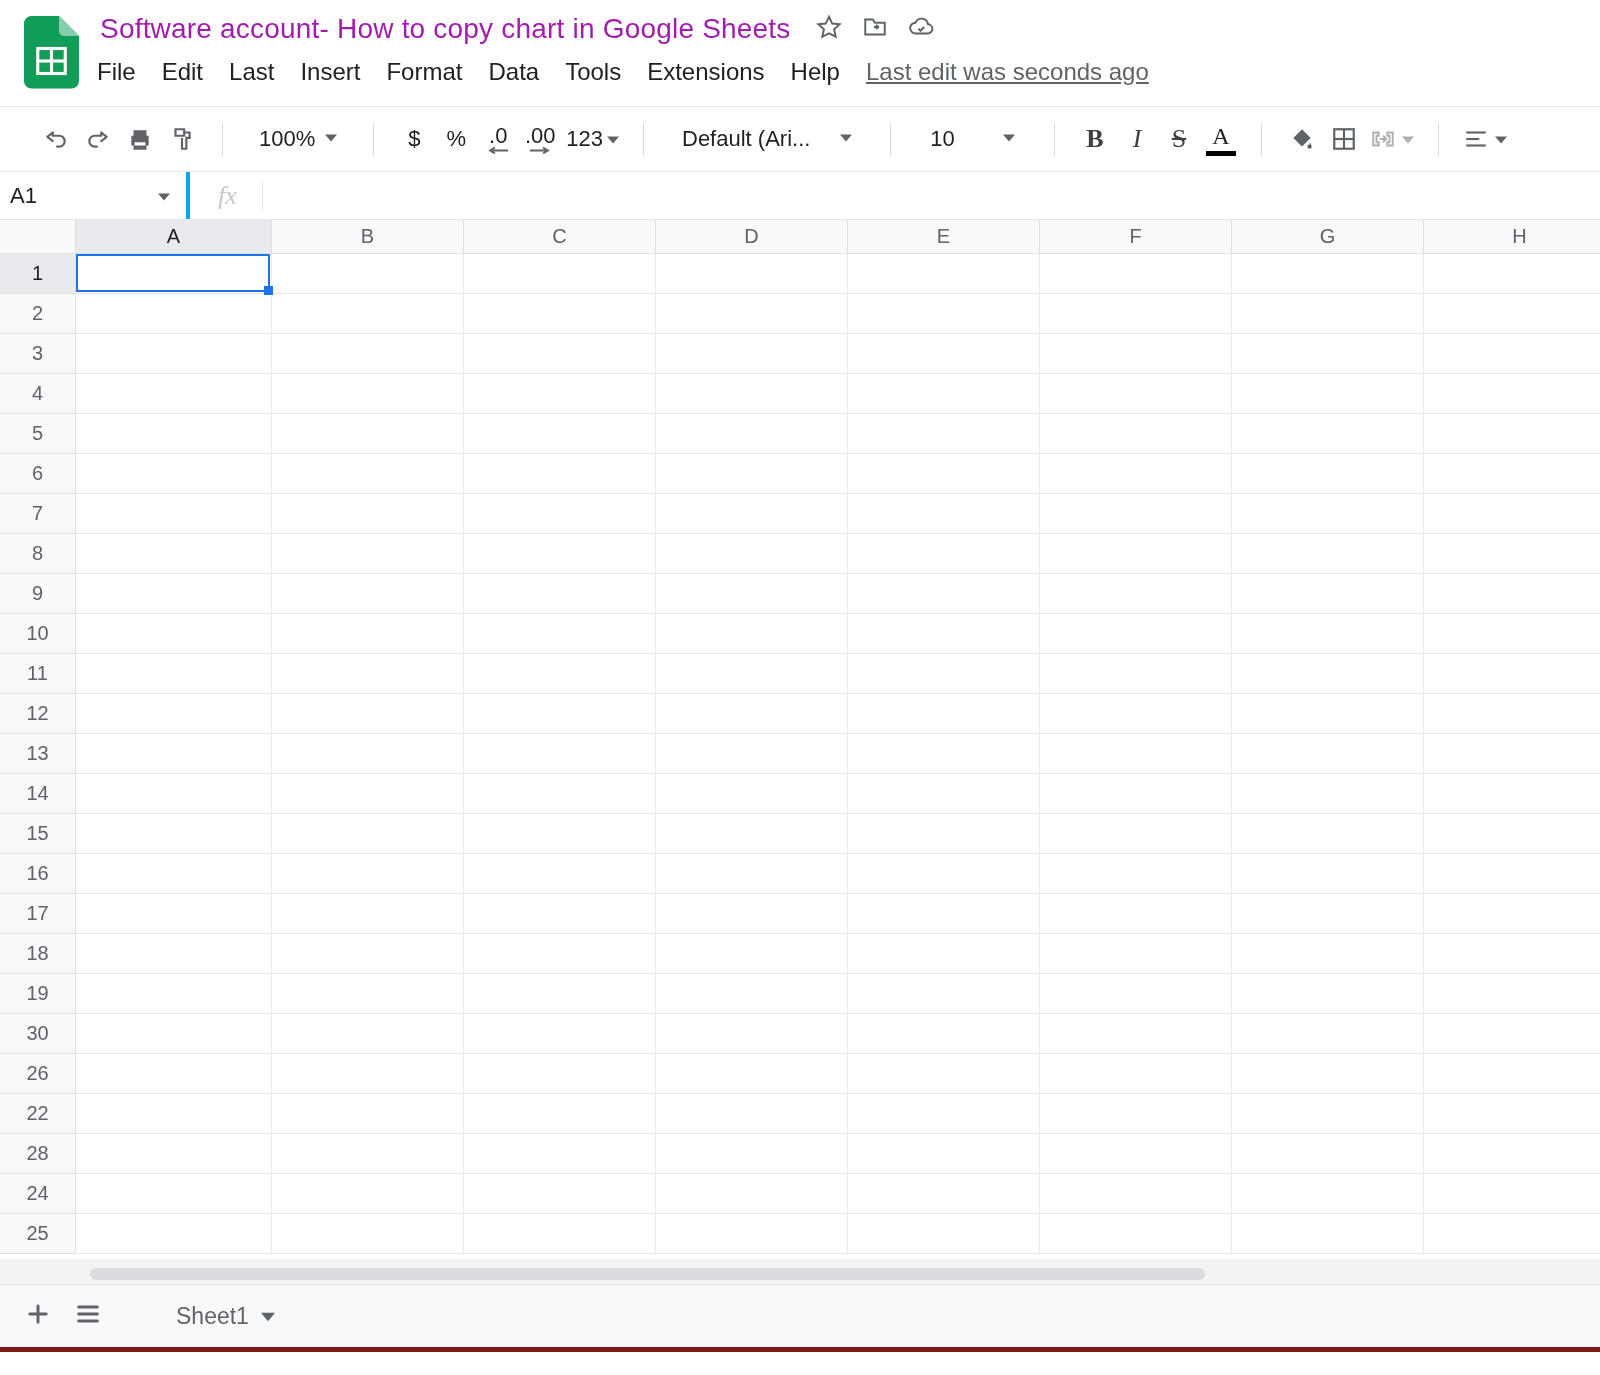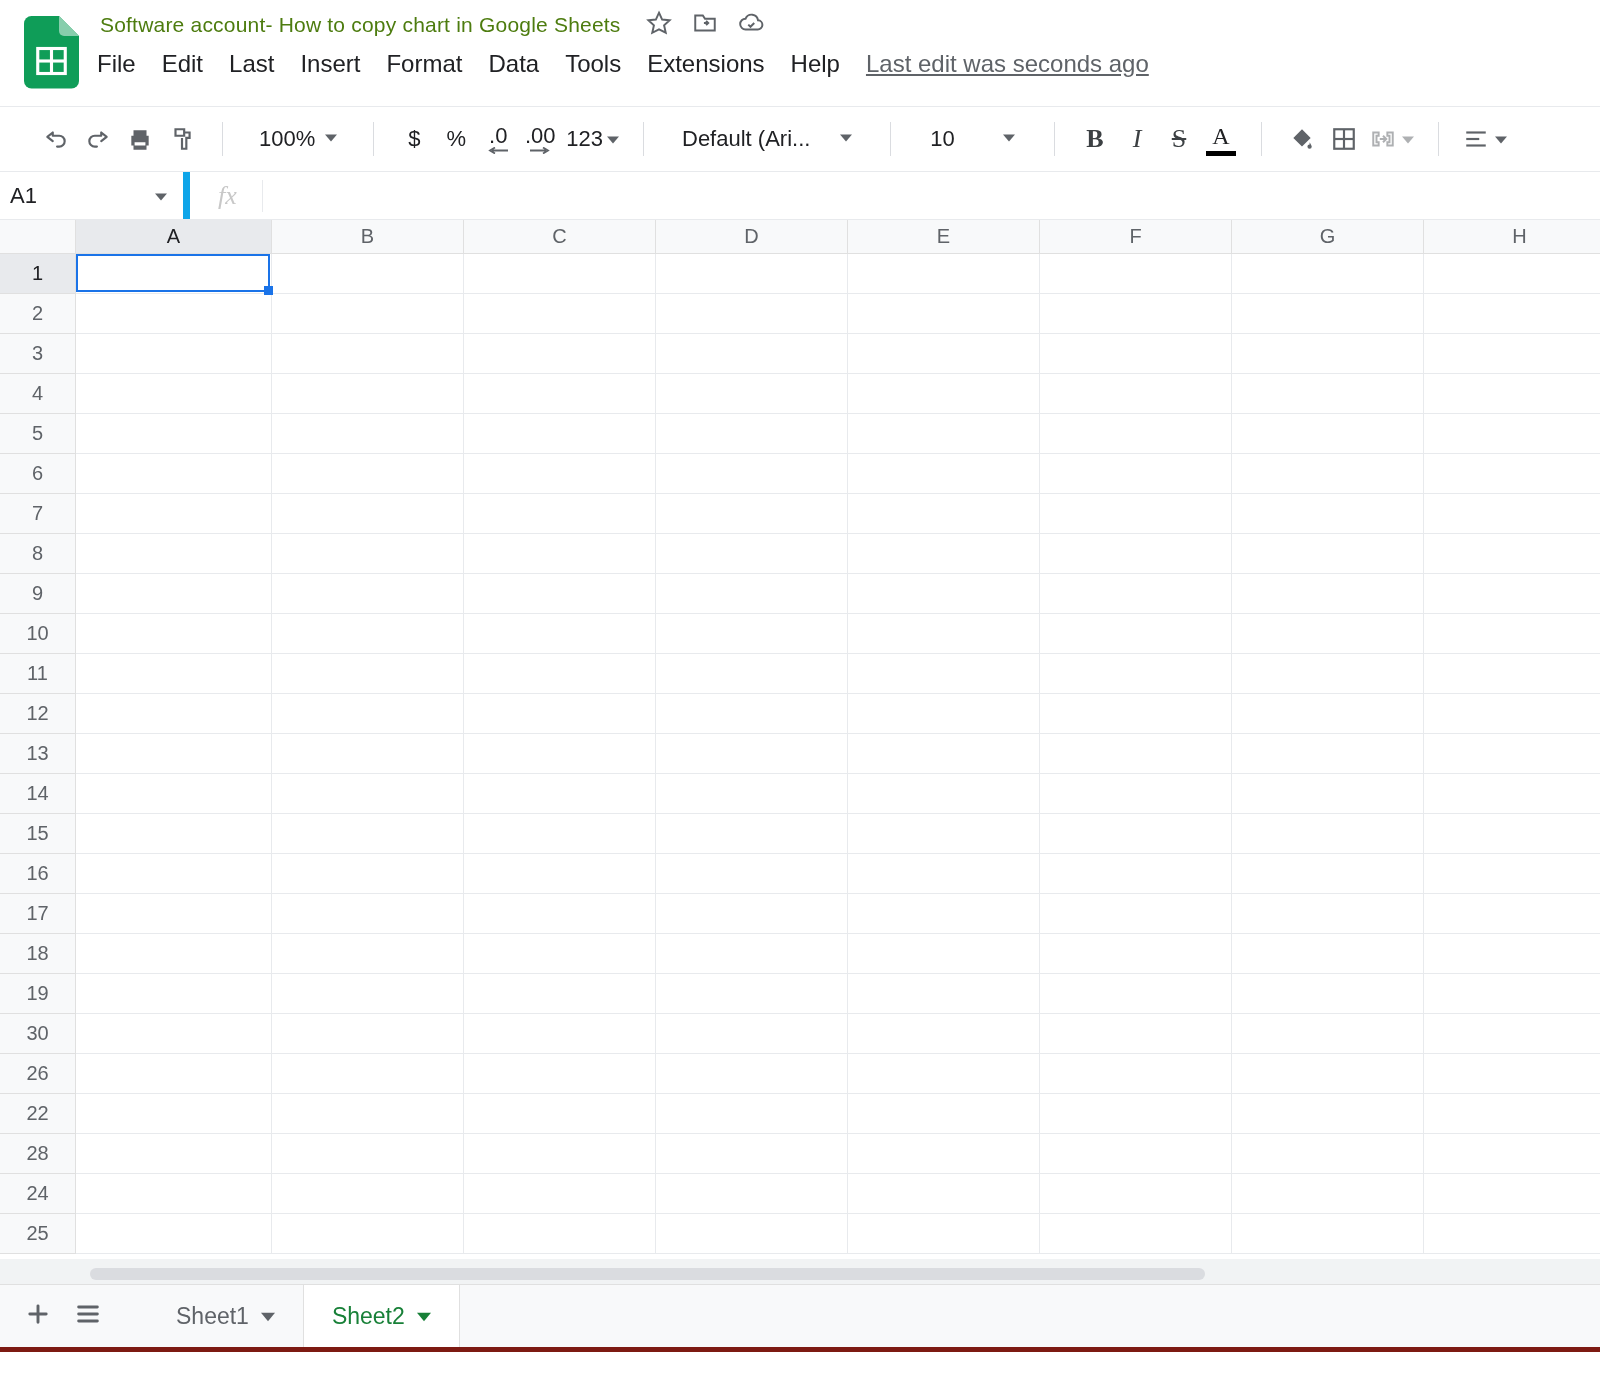--- a/index.html
+++ b/index.html
@@ -24,22 +24,22 @@
     flex-shrink: 0;
     margin-top: 6px;
   }
   .title-col { flex: 1; }
   .doc-title-row {
     display: flex;
     align-items: center;
     gap: 22px;
   }
   .doc-title {
-    font-size: 21px;
-    color: #4d7c0f;
+    font-size: 28px;
+    color: #a21caf;
     letter-spacing: .2px;
     padding: 3px 3px;
   }
   .title-icons { display:flex; gap:20px; align-items:center; }
   .title-icons svg { width:26px; height:26px; fill:none; stroke:#5f6368; stroke-width:1.8; }
   .menubar {
     display: flex;
     align-items: center;
     gap: 26px;
     margin-top: 10px;
@@ -85,21 +85,21 @@
   .fxrow {
     border-bottom:1px solid #e8eaed;
     height:48px;
     display:flex;
     align-items:center;
   }
   .namebox {
     width:190px; height:100%;
     display:flex; align-items:center; justify-content:space-between;
     padding:0 16px 0 10px;
-    border-right:7px solid #0ea5e9;
+    border-right:4px solid #0ea5e9;
     font-size:22px;
   }
   .fx {
     font-family:serif; font-style:italic;
     font-size:26px; color:#c8c8c8;
     padding-left:28px;
   }
   .fxbar-sep{height:32px;width:1px;background:#e8eaed;margin-left:25px;}
   
   .grid {
@@ -664,22 +664,16 @@
         <path d="M4 6h16M4 12h16M4 18h16" stroke="#5f6368" stroke-width="2.5" stroke-linecap="round"></path>
       </svg>
   </span>
   <div id="sheet-tabs" style="display:flex;height:100%;margin-left:24px;text-align:right;">
       <div class="sheet-tab">
         <span>Sheet1</span>
         <span class="tab-dd"><svg viewBox="0 0 10 6">
             <path d="M0 0l5 6 5-6z"></path>
           </svg></span>
       </div>
-      <div class="sheet-tab active">
-        <span>Sheet2</span>
-        <span class="tab-dd"><svg viewBox="0 0 10 6">
-            <path d="M0 0l5 6 5-6z"></path>
-          </svg></span>
-      </div>
     </div>
 </div>
 
 <div class="bottom-line"></div>
 
 </body></html>

